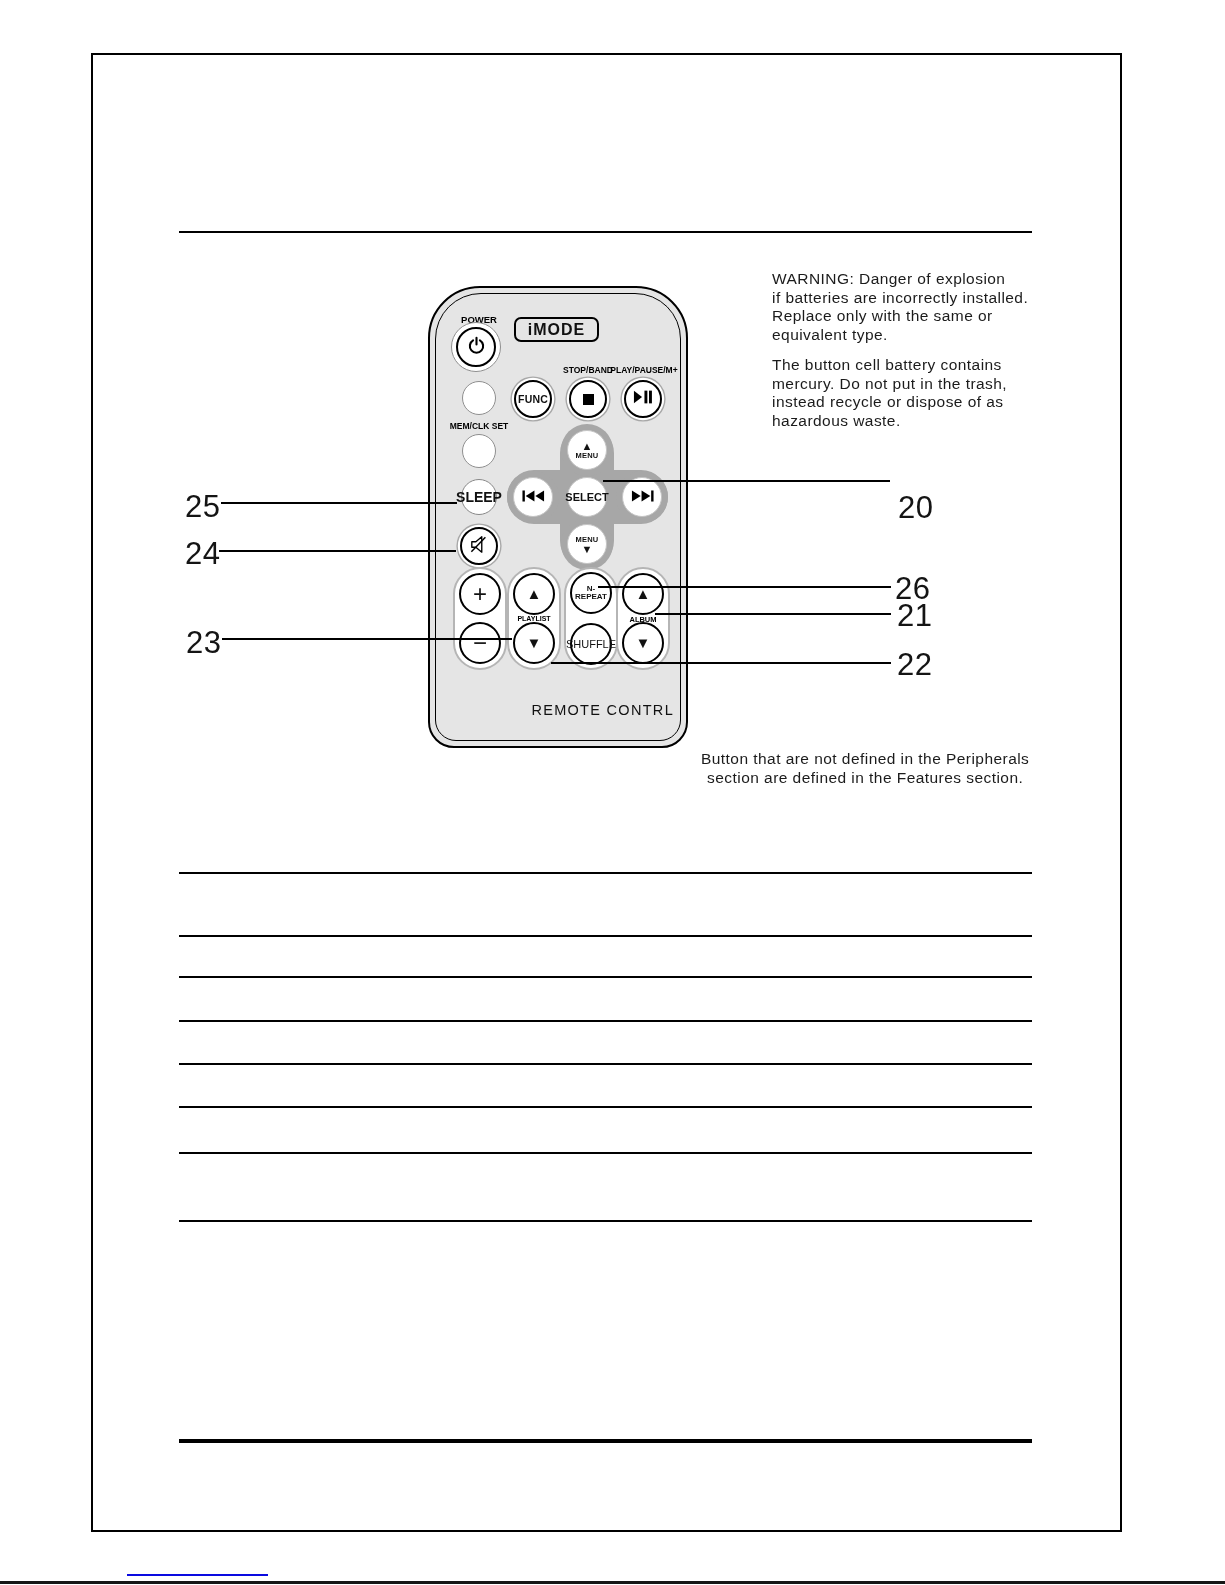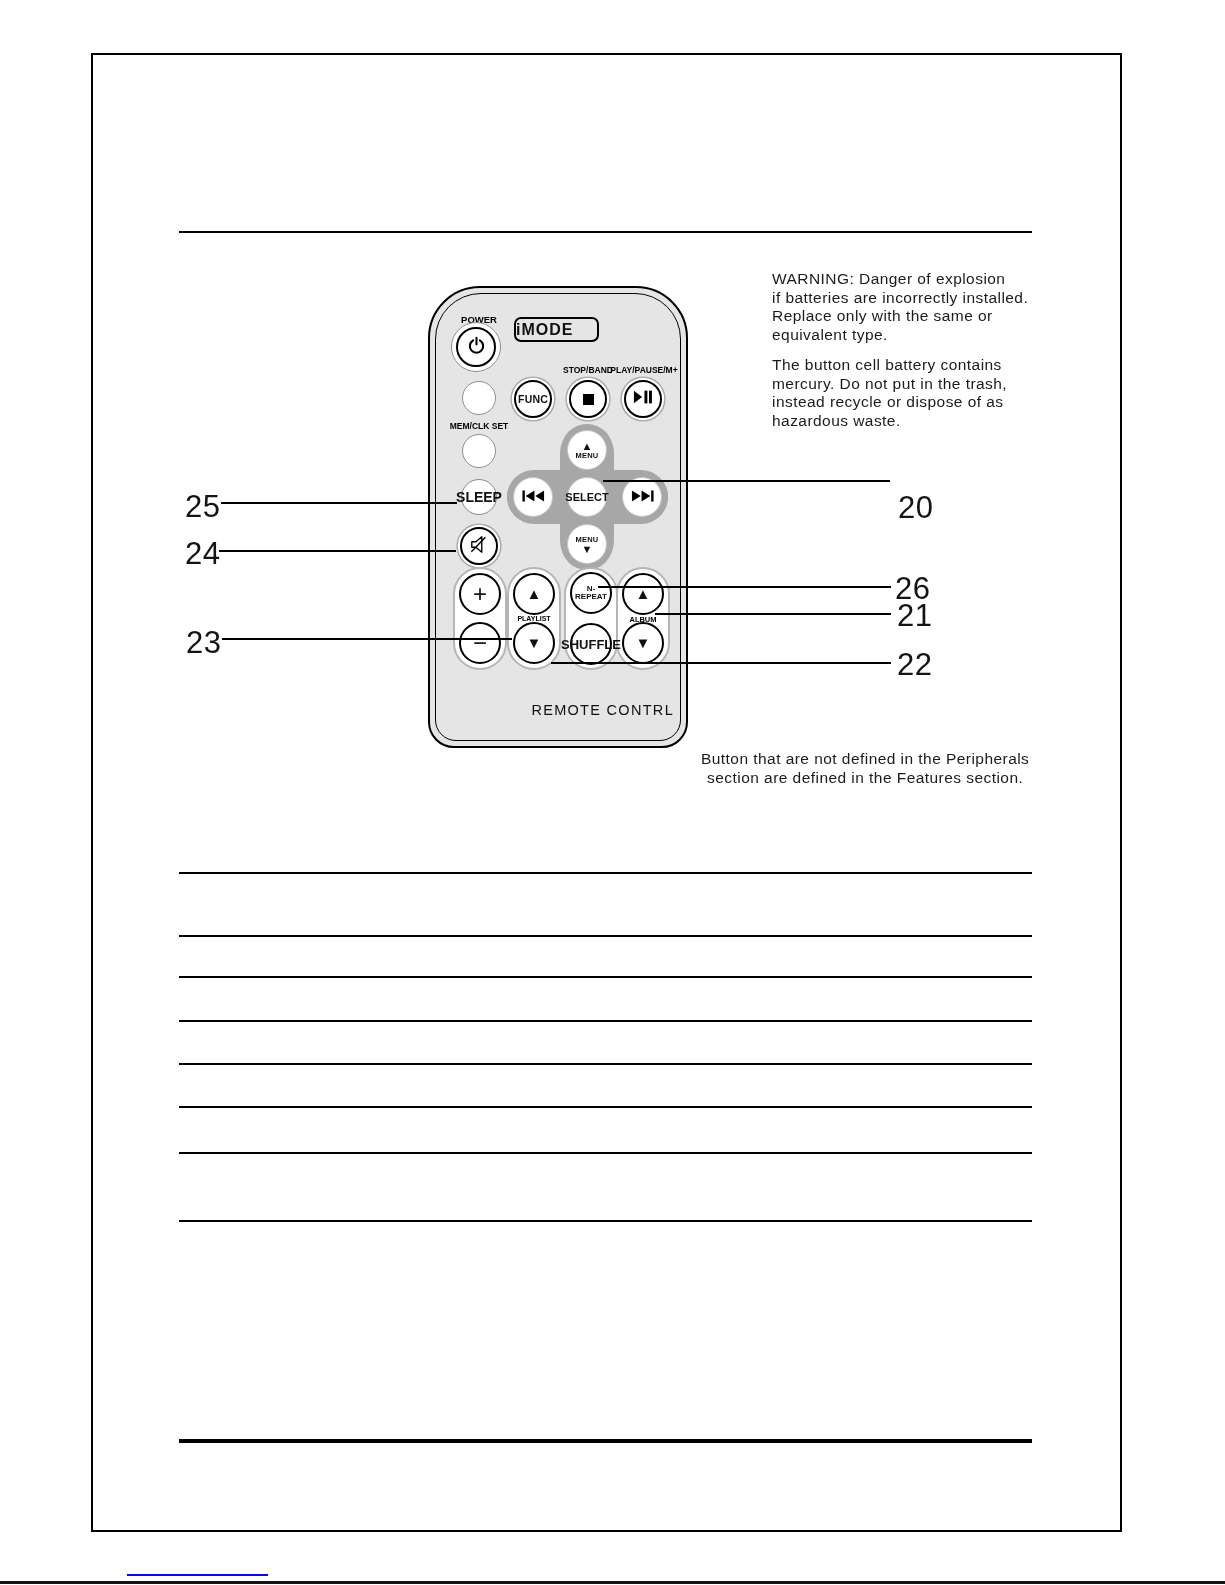--- a/index.html
+++ b/index.html
@@ -61,21 +61,21 @@
   <div class="circ b-thin" style="left:21px; top:34px; width:50px; height:50px;"></div>
   <div class="circ b-heavy" style="left:26px; top:39px; width:40px; height:40px;">
     <span>
       <svg width="19" height="19" viewBox="0 0 20 20">
         <path d="M10 2 v7" stroke="#000" stroke-width="2.2" fill="none" stroke-linecap="round"></path>
         <path d="M6.4 4.6 a7 7 0 1 0 7.2 0" stroke="#000" stroke-width="2.2" fill="none" stroke-linecap="round"></path>
       </svg>
     </span>
   </div>
 
-  <div class="abs" style="left:84px; top:29px; width:85px; height:25px; border:2.6px solid #000; border-radius:7px; display:flex; align-items:center; justify-content:flex-start;">
+  <div class="abs" style="left:84px; top:29px; width:85px; height:25px; border:2.6px solid #000; border-radius:7px; display:flex; align-items:center; justify-content:center;">
     <span style="font-size:16px; font-weight:800; letter-spacing:1px;">iMODE</span>
   </div>
 
   <div class="circ b-thin" style="left:32px; top:93px; width:34px; height:34px;"></div>
   <div class="circ b-med halo" style="left:84px; top:92px; width:38px; height:38px;">
     <span class="btn-txt-lg">FUNC</span>
   </div>
   <div class="slabel" style="left:158px; top:77px; font-size:8.5px;">STOP/BAND</div>
   <div class="circ b-med halo" style="left:139px; top:92px; width:38px; height:38px;">
     <span style="width:11px; height:11px; background:#000; display:block;"></span>
@@ -161,21 +161,21 @@
   <div class="slabel" style="left:104px; top:327px; font-size:7px; font-weight:700;">PLAYLIST</div>
   <div class="circ b-heavy" style="left:83px; top:334px; width:42px; height:42px;">
     <span class="tri-lg">▼</span>
   </div>
 
   <div class="circ b-med" style="left:140px; top:284px; width:42px; height:42px;">
     <span class="btn-txt-xs">N-</span>
     <span class="btn-txt-xs">REPEAT</span>
   </div>
   <div class="circ b-med" style="left:140px; top:335px; width:42px; height:42px;">
-    <span style="font-size:13px; font-weight:700;">SHUFFLE</span>
+    <span style="font-size:11px; font-weight:400;">SHUFFLE</span>
   </div>
 
   <div class="circ b-heavy" style="left:192px; top:285px; width:42px; height:42px;">
     <span class="tri-lg">▲</span>
   </div>
   <div class="slabel" style="left:213px; top:327px; font-size:7.5px; font-weight:700;">ALBUM</div>
   <div class="circ b-heavy" style="left:192px; top:334px; width:42px; height:42px;">
     <span class="tri-lg">▼</span>
   </div>
 

